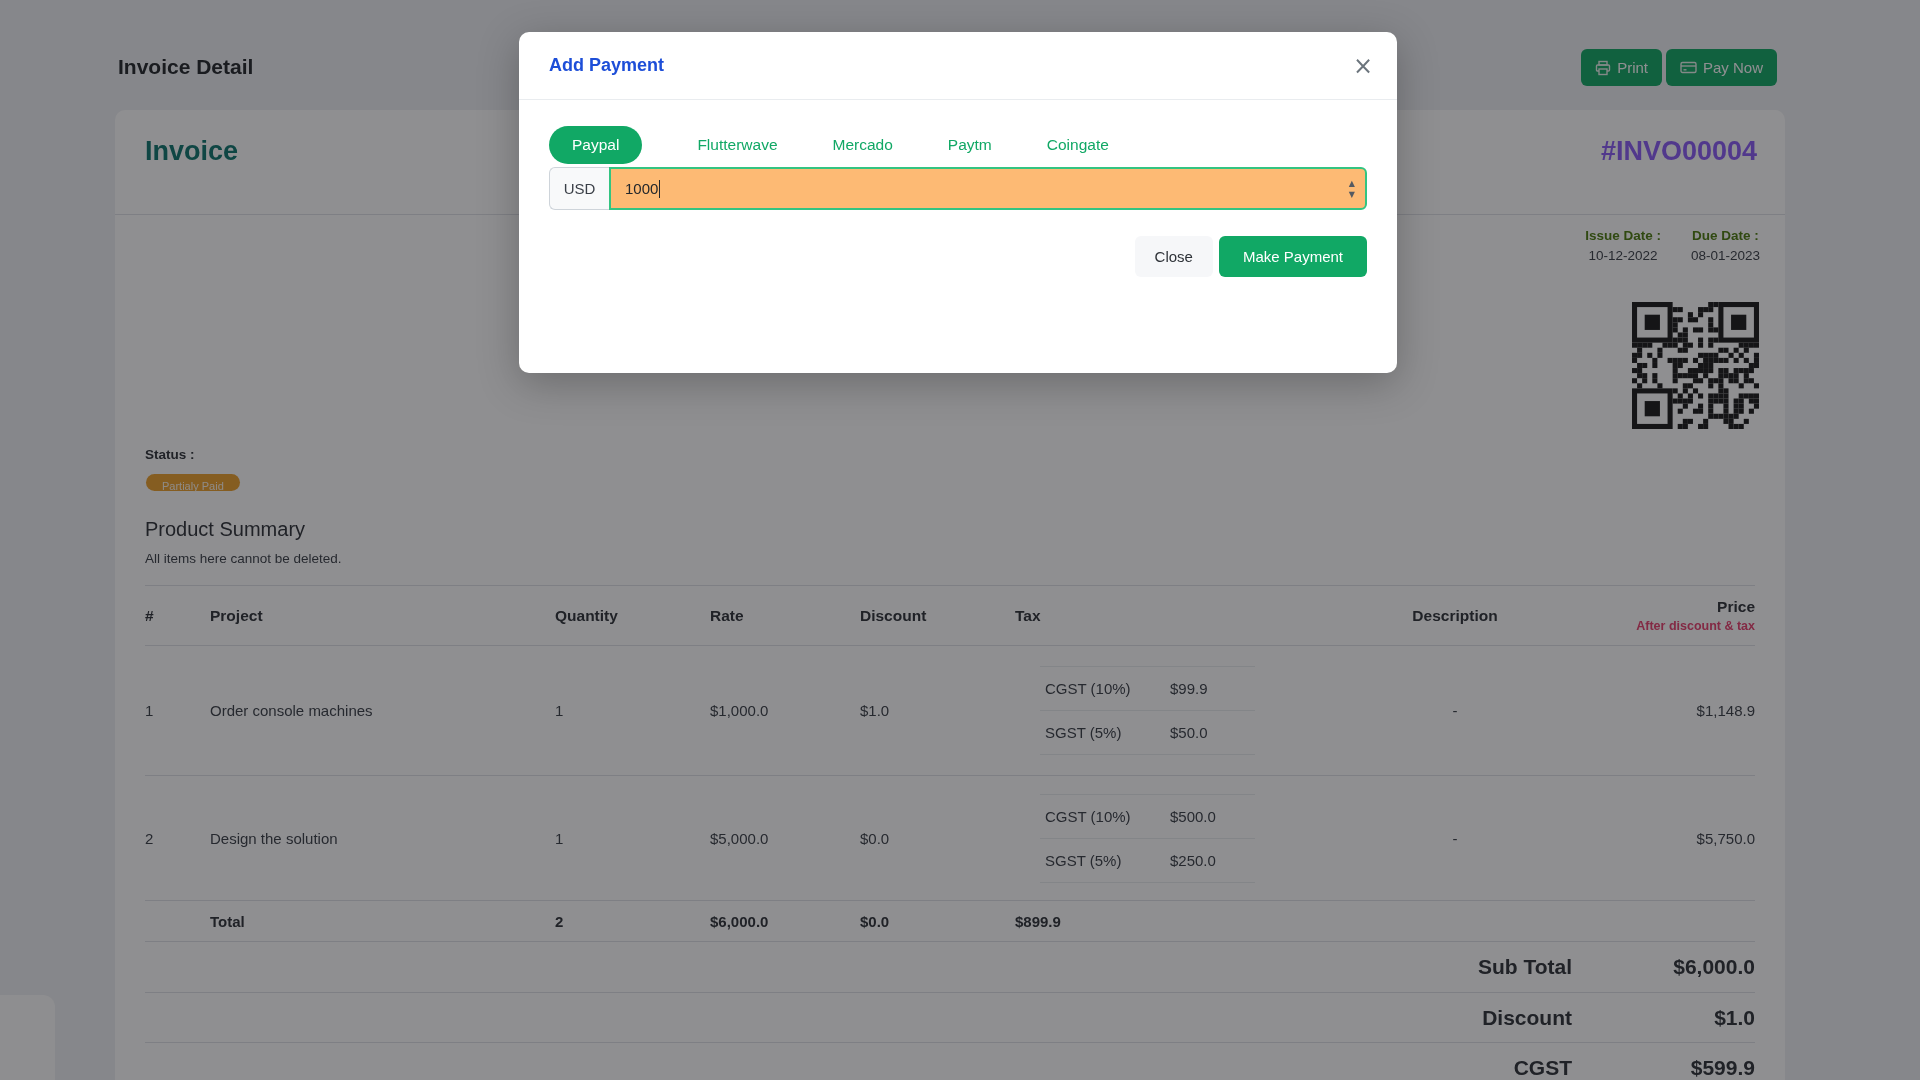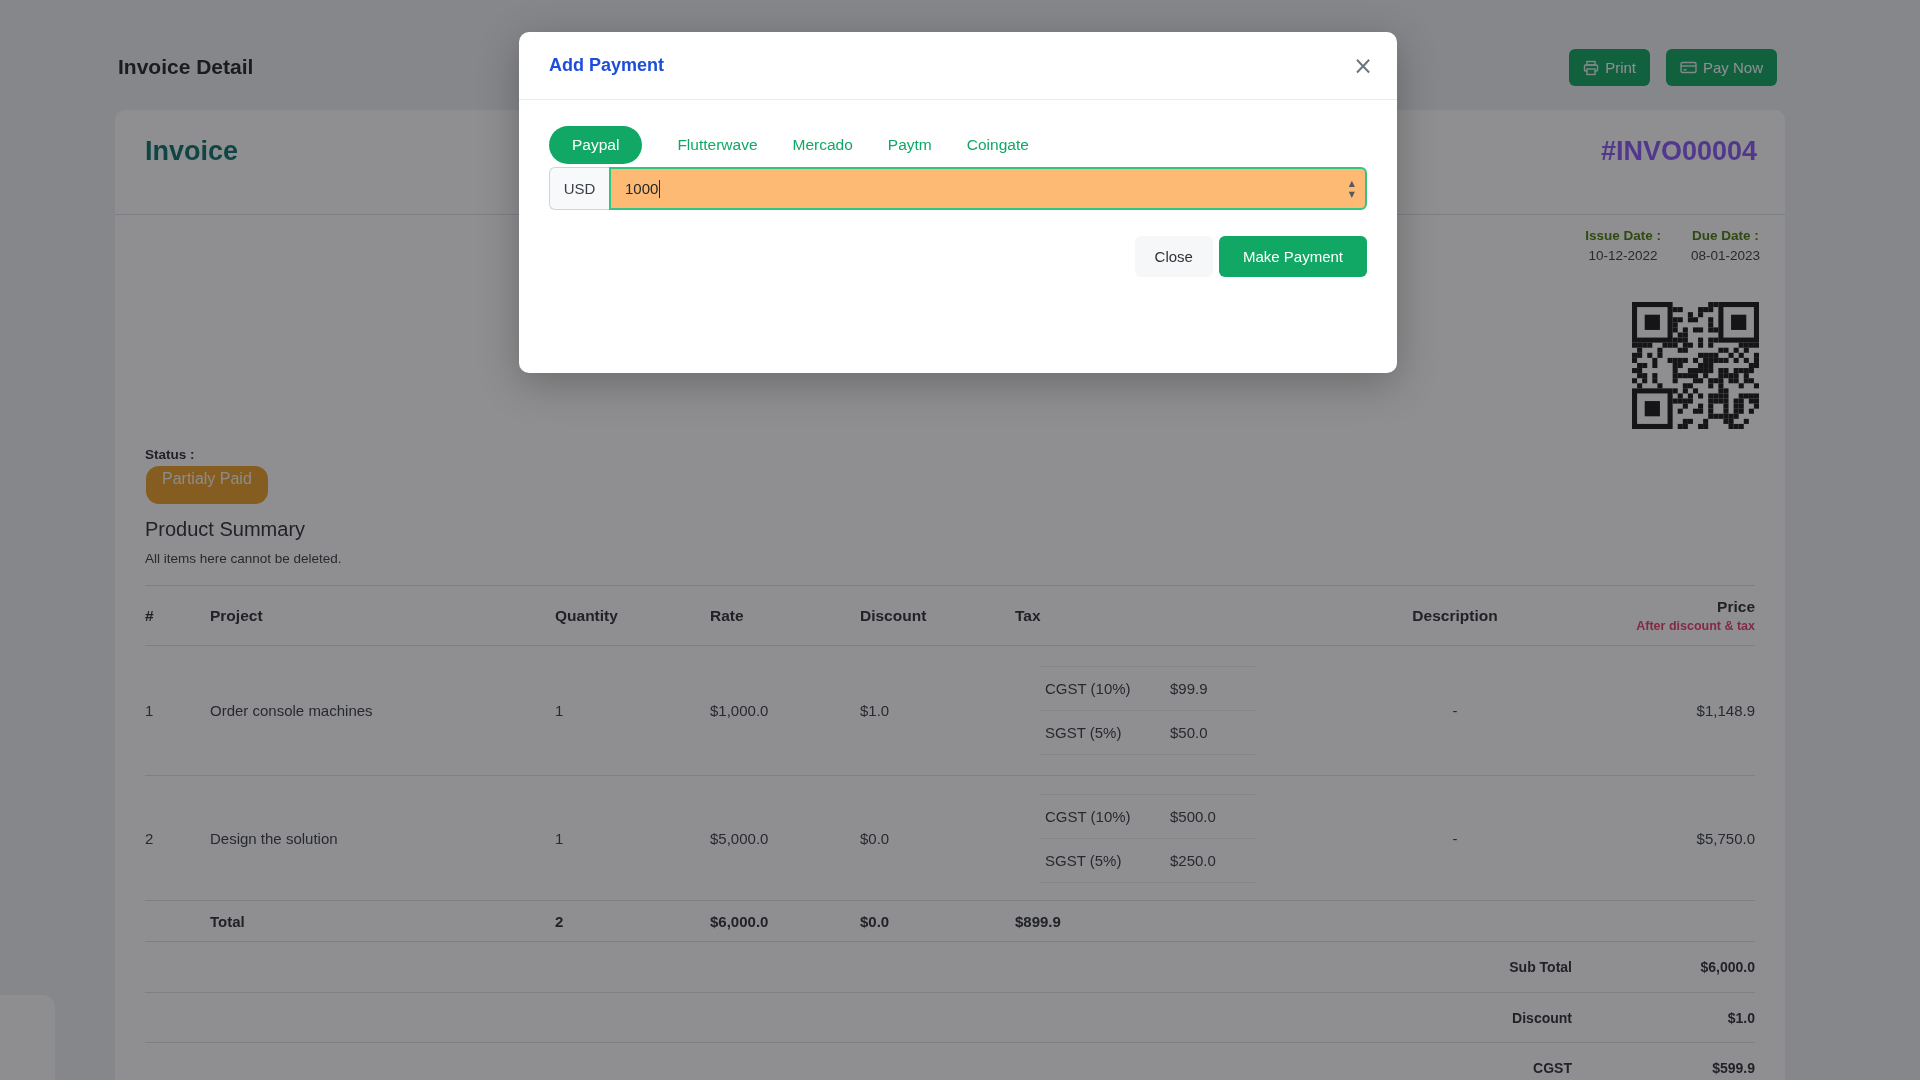--- a/index.html
+++ b/index.html
@@ -3,21 +3,21 @@
 <meta charset="utf-8">
 <style>
   * { margin:0; padding:0; box-sizing:border-box; }
   html,body { width:1920px; height:1080px; overflow:hidden;
     font-family:"Liberation Sans", sans-serif; background:#eef0f3; }
 
   
   .page { position:absolute; inset:0; }
   .page-header { position:absolute; left:118px; right:143px; top:44px; height:46px; }
   .page-title { font-size:21px; font-weight:700; color:#23272b; line-height:46px; }
-  .header-actions { position:absolute; right:0; top:5px; display:flex; gap:16px; }
+  .header-actions { position:absolute; right:0; top:5px; display:flex; gap:4px; }
   .btn { border:none; cursor:pointer; border-radius:6px; font-size:15px;
     font-family:"Liberation Sans", sans-serif; display:inline-flex; align-items:center;
     gap:6px; padding:0 14px; height:37px; }
   .btn-green { background:#11a865; color:#fff; }
   .btn svg { display:block; }
 
   .card { position:absolute; left:115px; top:110px; width:1670px; height:1060px;
     background:#fff; border-radius:10px; }
 
   .card-head { position:absolute; left:0; top:0; right:0; height:105px;
@@ -27,22 +27,22 @@
 
   .dates { position:absolute; right:25px; top:118px; display:flex; gap:30px; }
   .date-col { text-align:center; }
   .date-label { font-size:13.5px; font-weight:700; color:#4d7c0f; }
   .date-value { font-size:13.5px; color:#3a3f47; margin-top:5px; }
 
   .qr { position:absolute; right:26px; top:192px; width:127px; height:127px; background:#fff; }
   .qr svg { display:block; }
 
   .status-label { position:absolute; left:30px; top:337px; font-size:13.5px; font-weight:700; color:#2e3238; }
-  .status-badge { position:absolute; left:31px; top:356px; background:#eda12d; color:#fdf6ea;
-    font-size:16px; height:38px; line-height:25px; padding:0 16px; border-radius:13px; }
+  .status-badge { position:absolute; left:31px; top:364px; background:#eda12d; color:#fdf6ea;
+    font-size:11px; height:17px; line-height:25px; padding:0 16px; border-radius:13px; }
 
   .ps-title { position:absolute; left:30px; top:408px; font-size:20px; color:#2e3238; }
   .ps-note  { position:absolute; left:30px; top:441px; font-size:13.5px; color:#3a3f47; }
 
   
   .ptable { position:absolute; left:30px; right:30px; top:475px; color:#3a3f47; font-size:15px; }
   .trow { display:grid;
     grid-template-columns:65px 345px 155px 150px 155px 295px 290px 1fr;
     border-top:1px solid #dfe0e6; align-items:center; }
   .t-head { height:60px; font-weight:700; color:#2e3238; font-size:15.5px; }
@@ -51,21 +51,21 @@
   .c-desc { text-align:center; }
   .c-price { text-align:right; }
   .row-item1 { height:130px; }
   .row-item2 { height:125px; }
   .tax-mini { width:215px; margin-left:25px; }
   .tax-mini .tm-row { display:flex; padding:13px 5px; border-bottom:1px solid #e9ecef; }
   .tax-mini .tm-row:first-child { border-top:1px solid #e9ecef; }
   .tm-name { width:125px; }
   .t-total { height:42px; font-weight:700; color:#2e3238; border-bottom:1px solid #dfe0e6; }
   .srow { display:grid; grid-template-columns:1fr 155px; height:50px; align-items:center;
-    font-weight:700; color:#2e3238; font-size:14px; }
+    font-weight:700; color:#2e3238; font-size:21px; }
   .srow + .srow { border-top:1px solid #dfe0e6; }
   .s-label { text-align:right; padding-right:28px; }
   .s-value { text-align:right; }
 
   .floating-widget { position:absolute; left:0; top:995px; width:55px; height:85px;
     background:#fdfdfd; border-radius:0 12px 0 0; }
 
   
   .overlay { position:absolute; inset:0; background:rgba(16,18,22,0.47); z-index:50; }
 
@@ -73,21 +73,21 @@
     background:#fff; border-radius:10px; z-index:100;
     box-shadow:0 10px 40px rgba(0,0,0,0.25); }
   .modal-header { position:relative; height:68px; border-bottom:1px solid #e9ecef;
     padding:0 30px; display:flex; align-items:center; }
   .modal-title { font-size:18px; font-weight:700; color:#1d4ed8; }
   .modal-close { position:absolute; right:24px; top:50%; transform:translateY(-50%);
     font-size:24px; color:#6c757d; background:none; border:none; cursor:pointer; line-height:1;
     font-family:"DejaVu Sans", sans-serif; }
   .modal-body { padding:26px 30px 0 30px; }
 
-  .tabs { display:flex; align-items:center; gap:35px; height:38px; }
+  .tabs { display:flex; align-items:center; gap:55px; height:38px; }
   .tab { font-size:15.5px; color:#11a865; background:none; border:none; cursor:pointer;
     font-family:"Liberation Sans", sans-serif; padding:0; }
   .tab.active { background:#11a865; color:#fff; border-radius:30px; padding:0 23px; height:38px; }
 
   .amount-label { margin-top:21px; font-size:15px; color:#2e3238; }
   .amount-group { margin-top:3px; display:flex; height:43px; width:818px; }
   .currency-box { width:60px; background:#f8f9fa; border:1px solid #ced4da; border-right:none;
     border-radius:6px 0 0 6px; display:flex; align-items:center; justify-content:center;
     font-size:15px; color:#3a3f47; }
   .amount-input { flex:1; position:relative; border:2px solid #33c481; border-radius:0 6px 6px 0;

